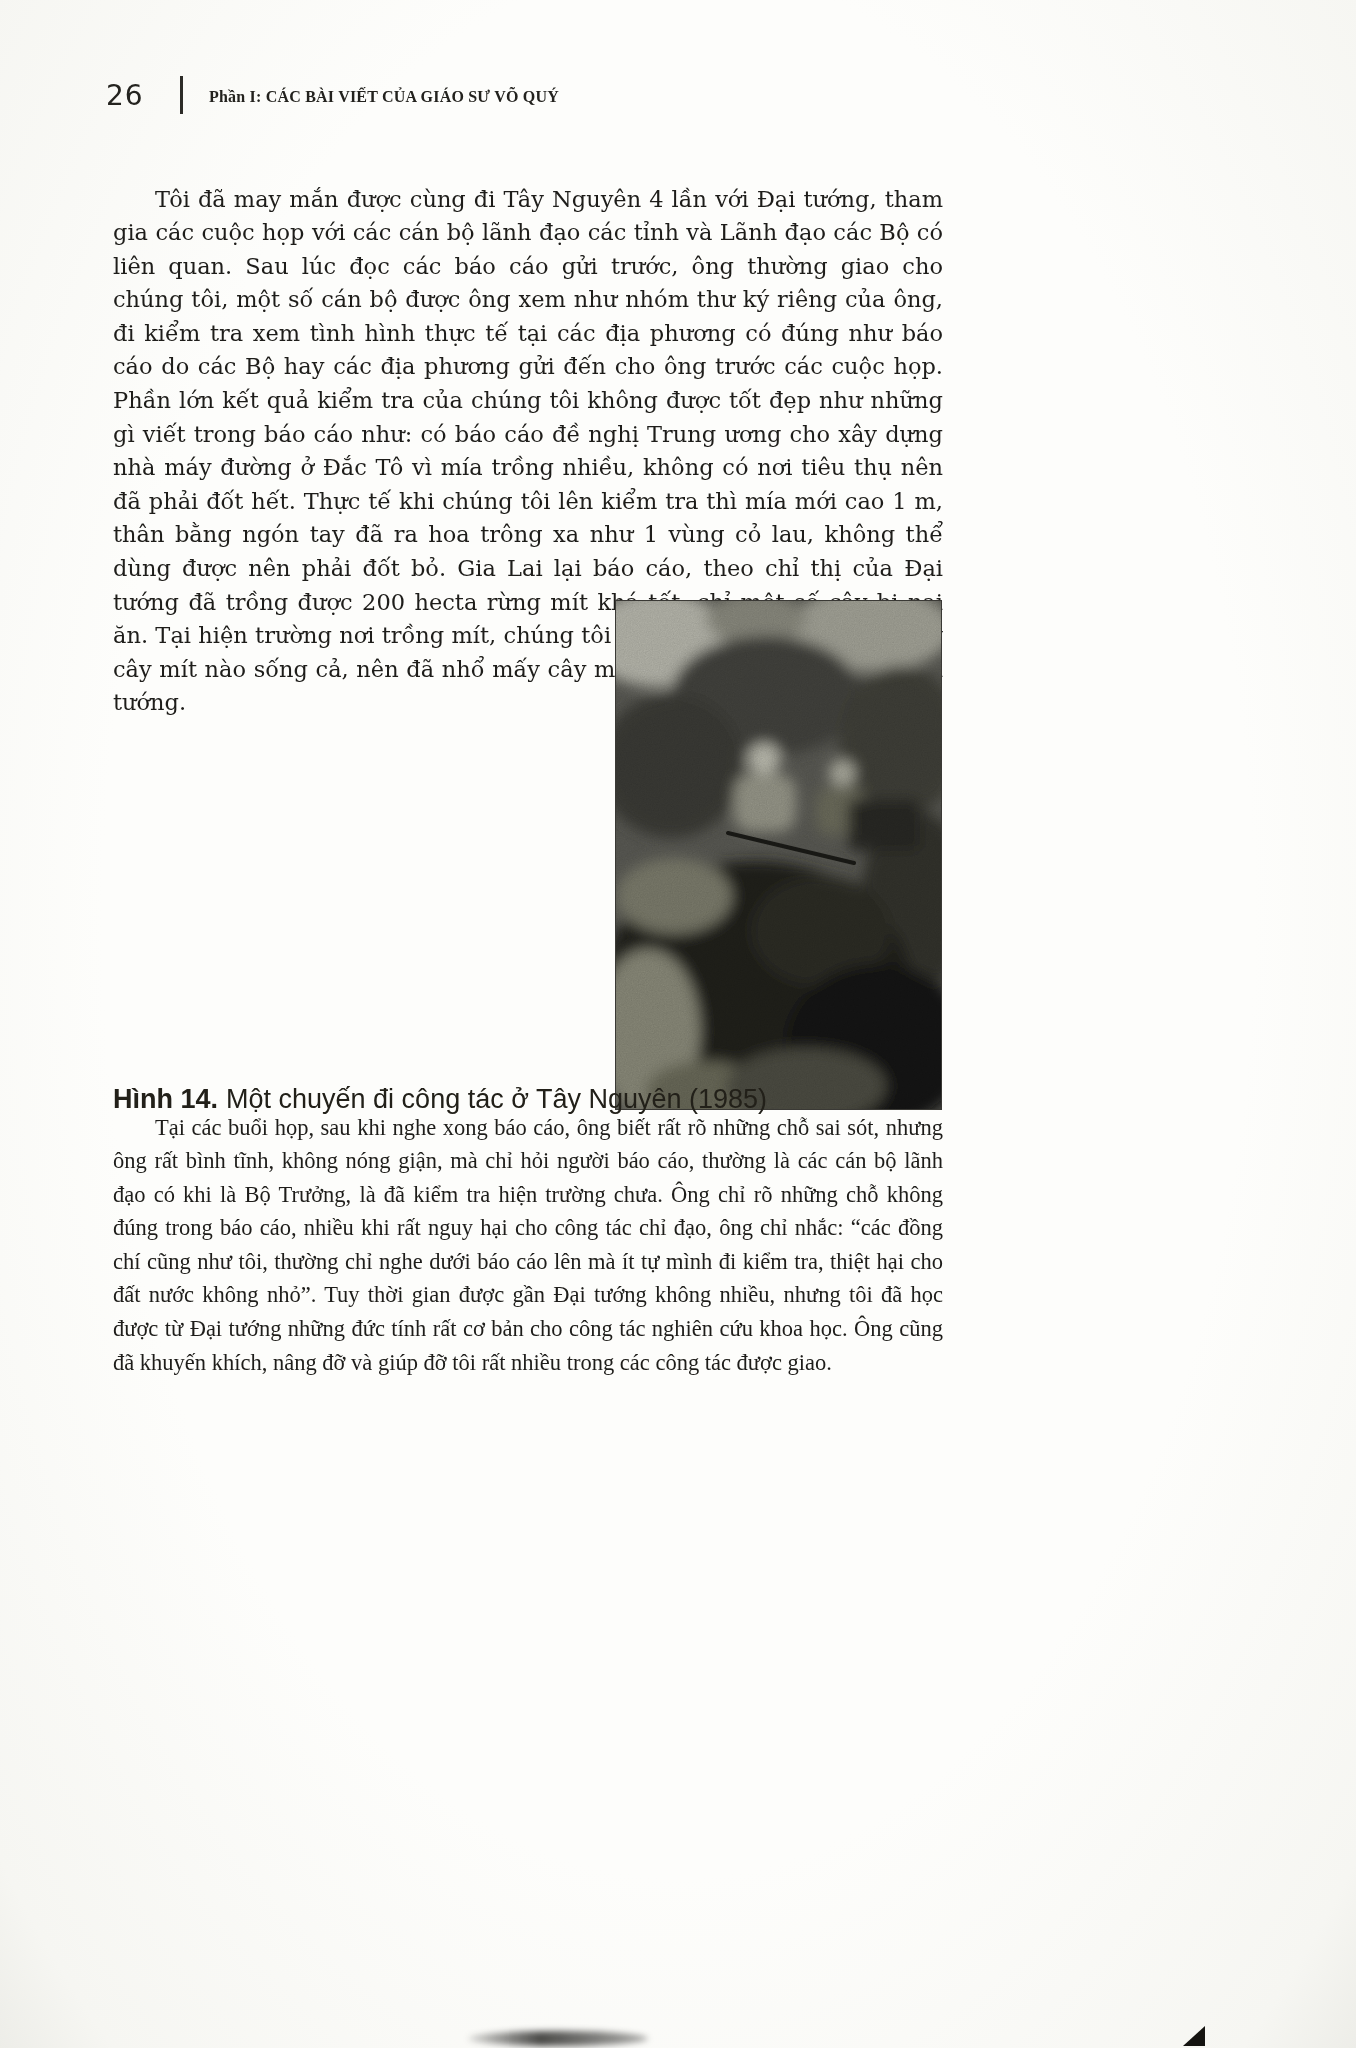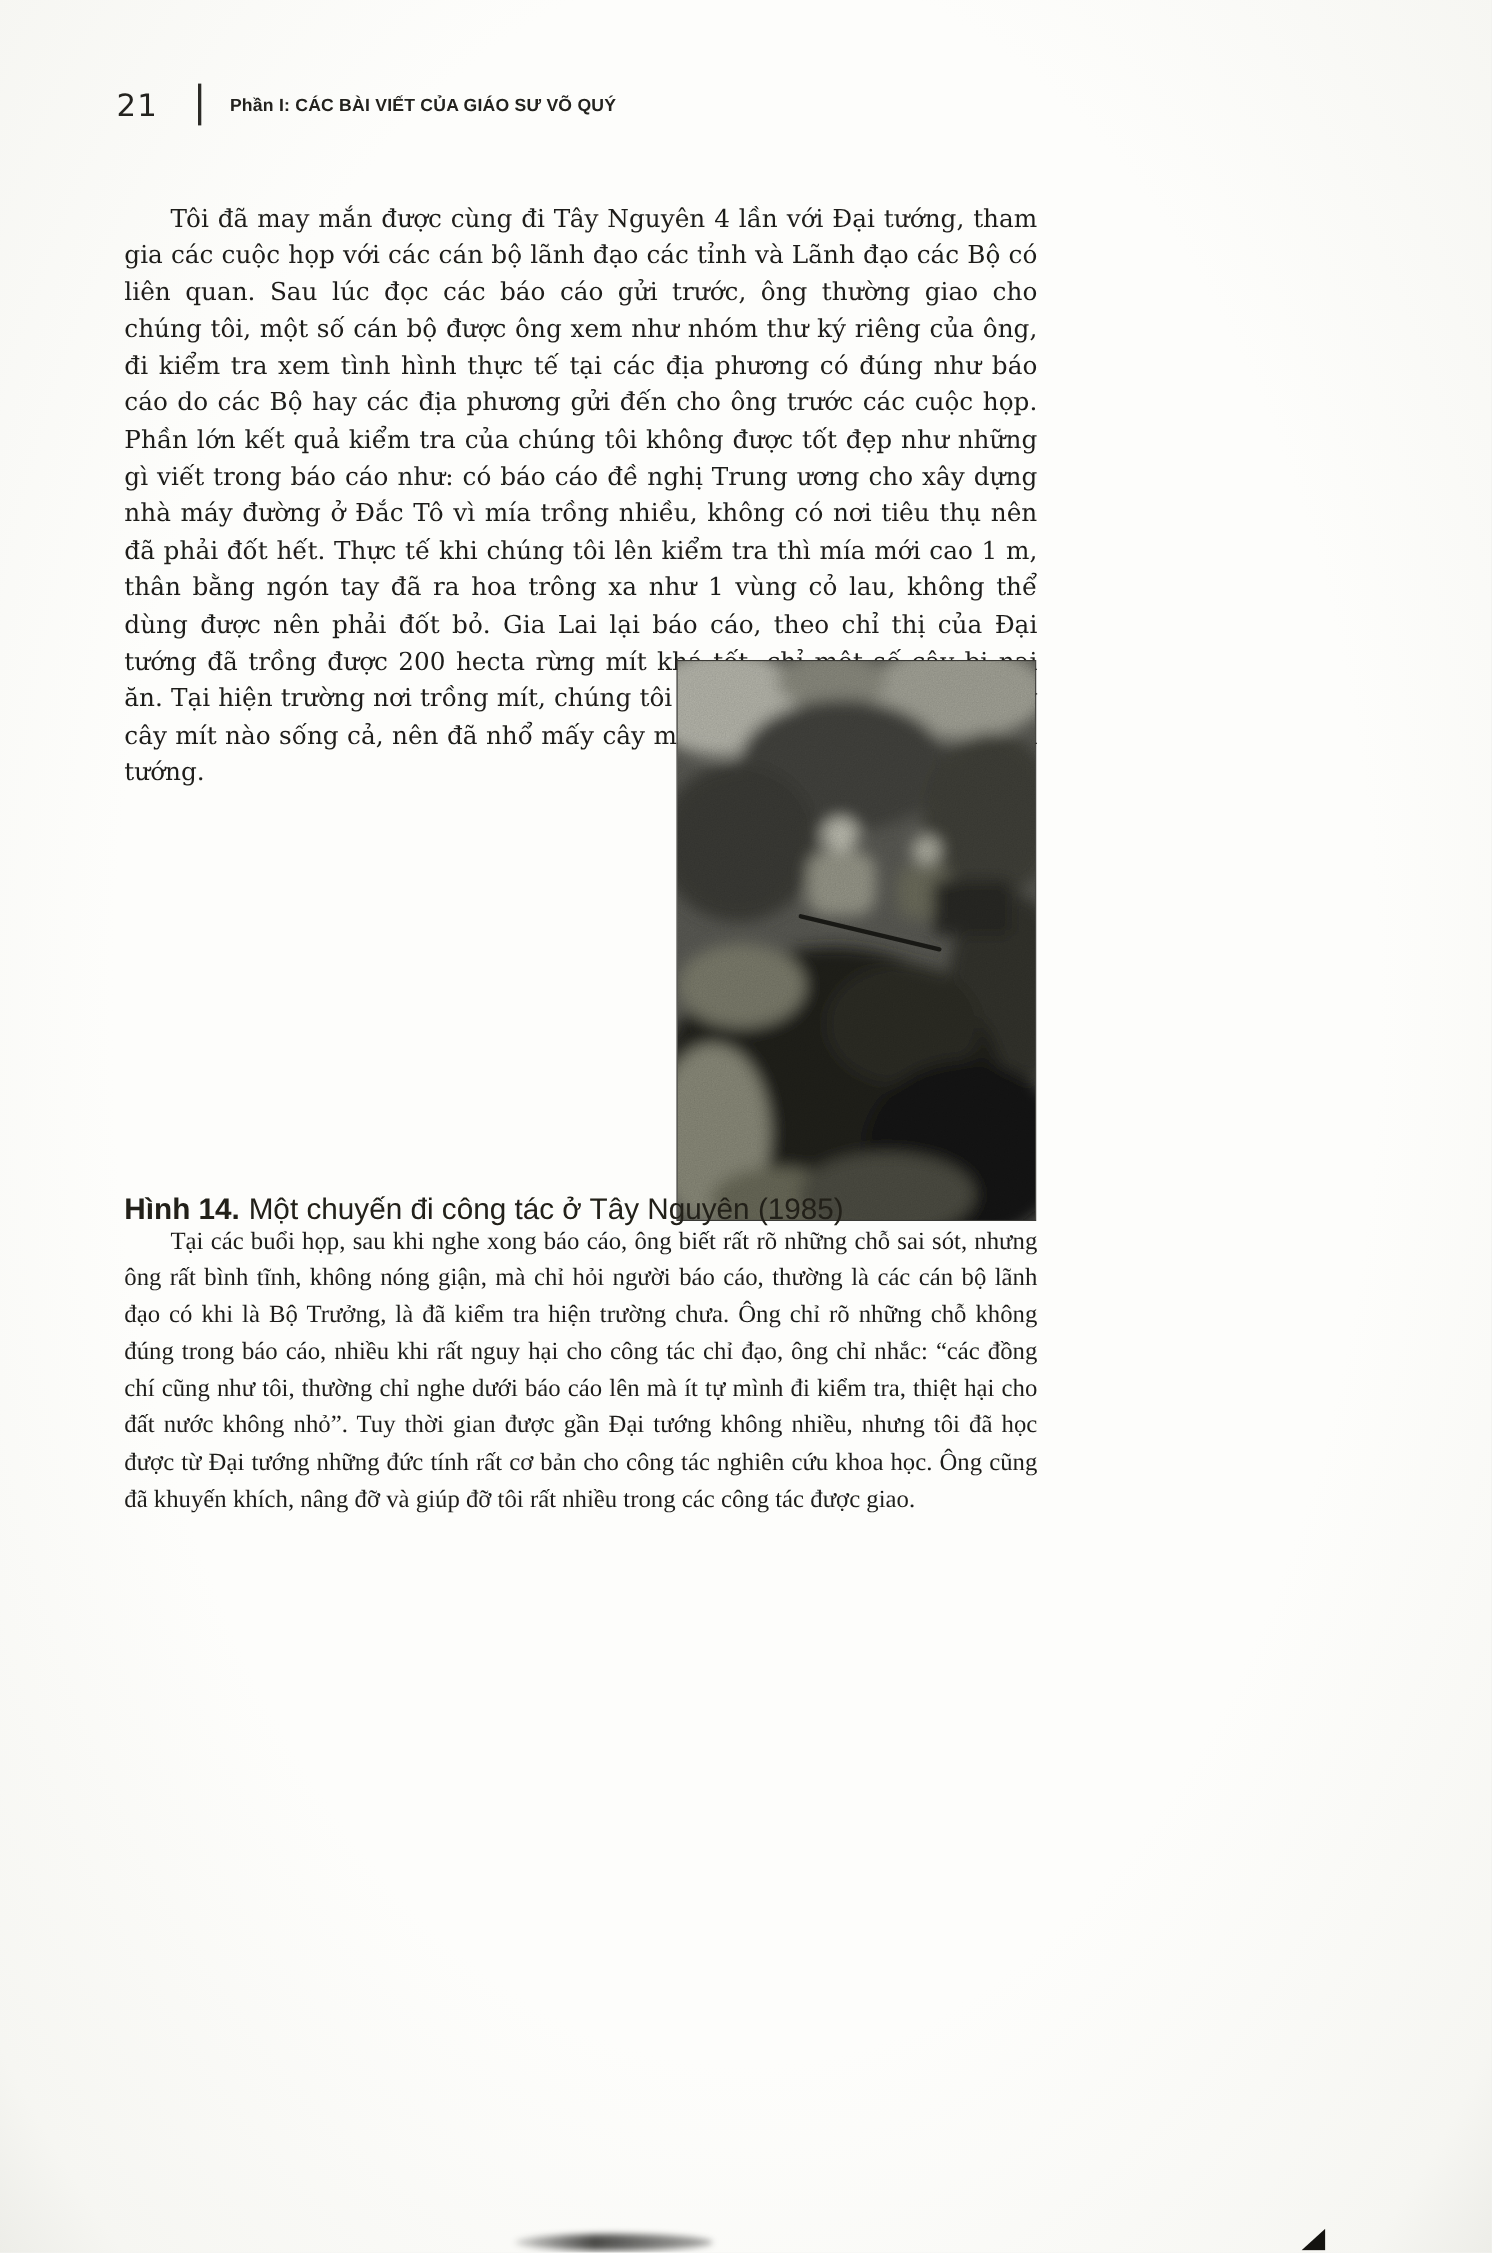--- a/index.html
+++ b/index.html
@@ -36,21 +36,21 @@
     letter-spacing: 1px;
     width: 74px;
   }
   .head-divider {
     width: 3px;
     height: 38px;
     background: #2c2b27;
     margin-right: 26px;
   }
   .head-title {
-    font-family: Liberation Sans, sans-serif;
+    font-family: Liberation Serif, serif;
     font-size: 16px;
     font-weight: bold;
     color: #23221e;
     letter-spacing: 0.2px;
     padding-top: 4px;
   }
 
   
   .body-paragraph {
     position: absolute;
@@ -109,21 +109,21 @@
     background: #141310;
     clip-path: polygon(100% 0, 100% 100%, 0 100%);
   }
 </style>
 </head>
 <body>
 
 <div class="page">
 
   <div class="running-head">
-    <div class="page-number">21</div>
+    <div class="page-number">26</div>
     <div class="head-divider"></div>
     <div class="head-title">Phần I: CÁC BÀI VIẾT CỦA GIÁO SƯ VÕ QUÝ</div>
   </div>
 
   <p class="body-paragraph para-1">Tôi đã may mắn được cùng đi Tây Nguyên 4 lần với Đại tướng, tham gia các cuộc họp với các cán bộ lãnh đạo các tỉnh và Lãnh đạo các Bộ có liên quan. Sau lúc đọc các báo cáo gửi trước, ông thường giao cho chúng tôi, một số cán bộ được ông xem như nhóm thư ký riêng của ông, đi kiểm tra xem tình hình thực tế tại các địa phương có đúng như báo cáo do các Bộ hay các địa phương gửi đến cho ông trước các cuộc họp. Phần lớn kết quả kiểm tra của chúng tôi không được tốt đẹp như những gì viết trong báo cáo như: có báo cáo đề nghị Trung ương cho xây dựng nhà máy đường ở Đắc Tô vì mía trồng nhiều, không có nơi tiêu thụ nên đã phải đốt hết. Thực tế khi chúng tôi lên kiểm tra thì mía mới cao 1 m, thân bằng ngón tay đã ra hoa trông xa như 1 vùng cỏ lau, không thể dùng được nên phải đốt bỏ. Gia Lai lại báo cáo, theo chỉ thị của Đại tướng đã trồng được 200 hecta rừng mít khá tốt, chỉ một số cây bị nai ăn. Tại hiện trường nơi trồng mít, chúng tôi đã tìm rất kỹ mà không thấy cây mít nào sống cả, nên đã nhổ mấy cây mít chết về để báo cáo với Đại tướng.</p>
 
   <div class="figure-photo">
     <svg viewBox="0 0 325 508" xmlns="http://www.w3.org/2000/svg" preserveAspectRatio="none">
       <defs>
         <filter id="soft" x="-20%" y="-20%" width="140%" height="140%">

